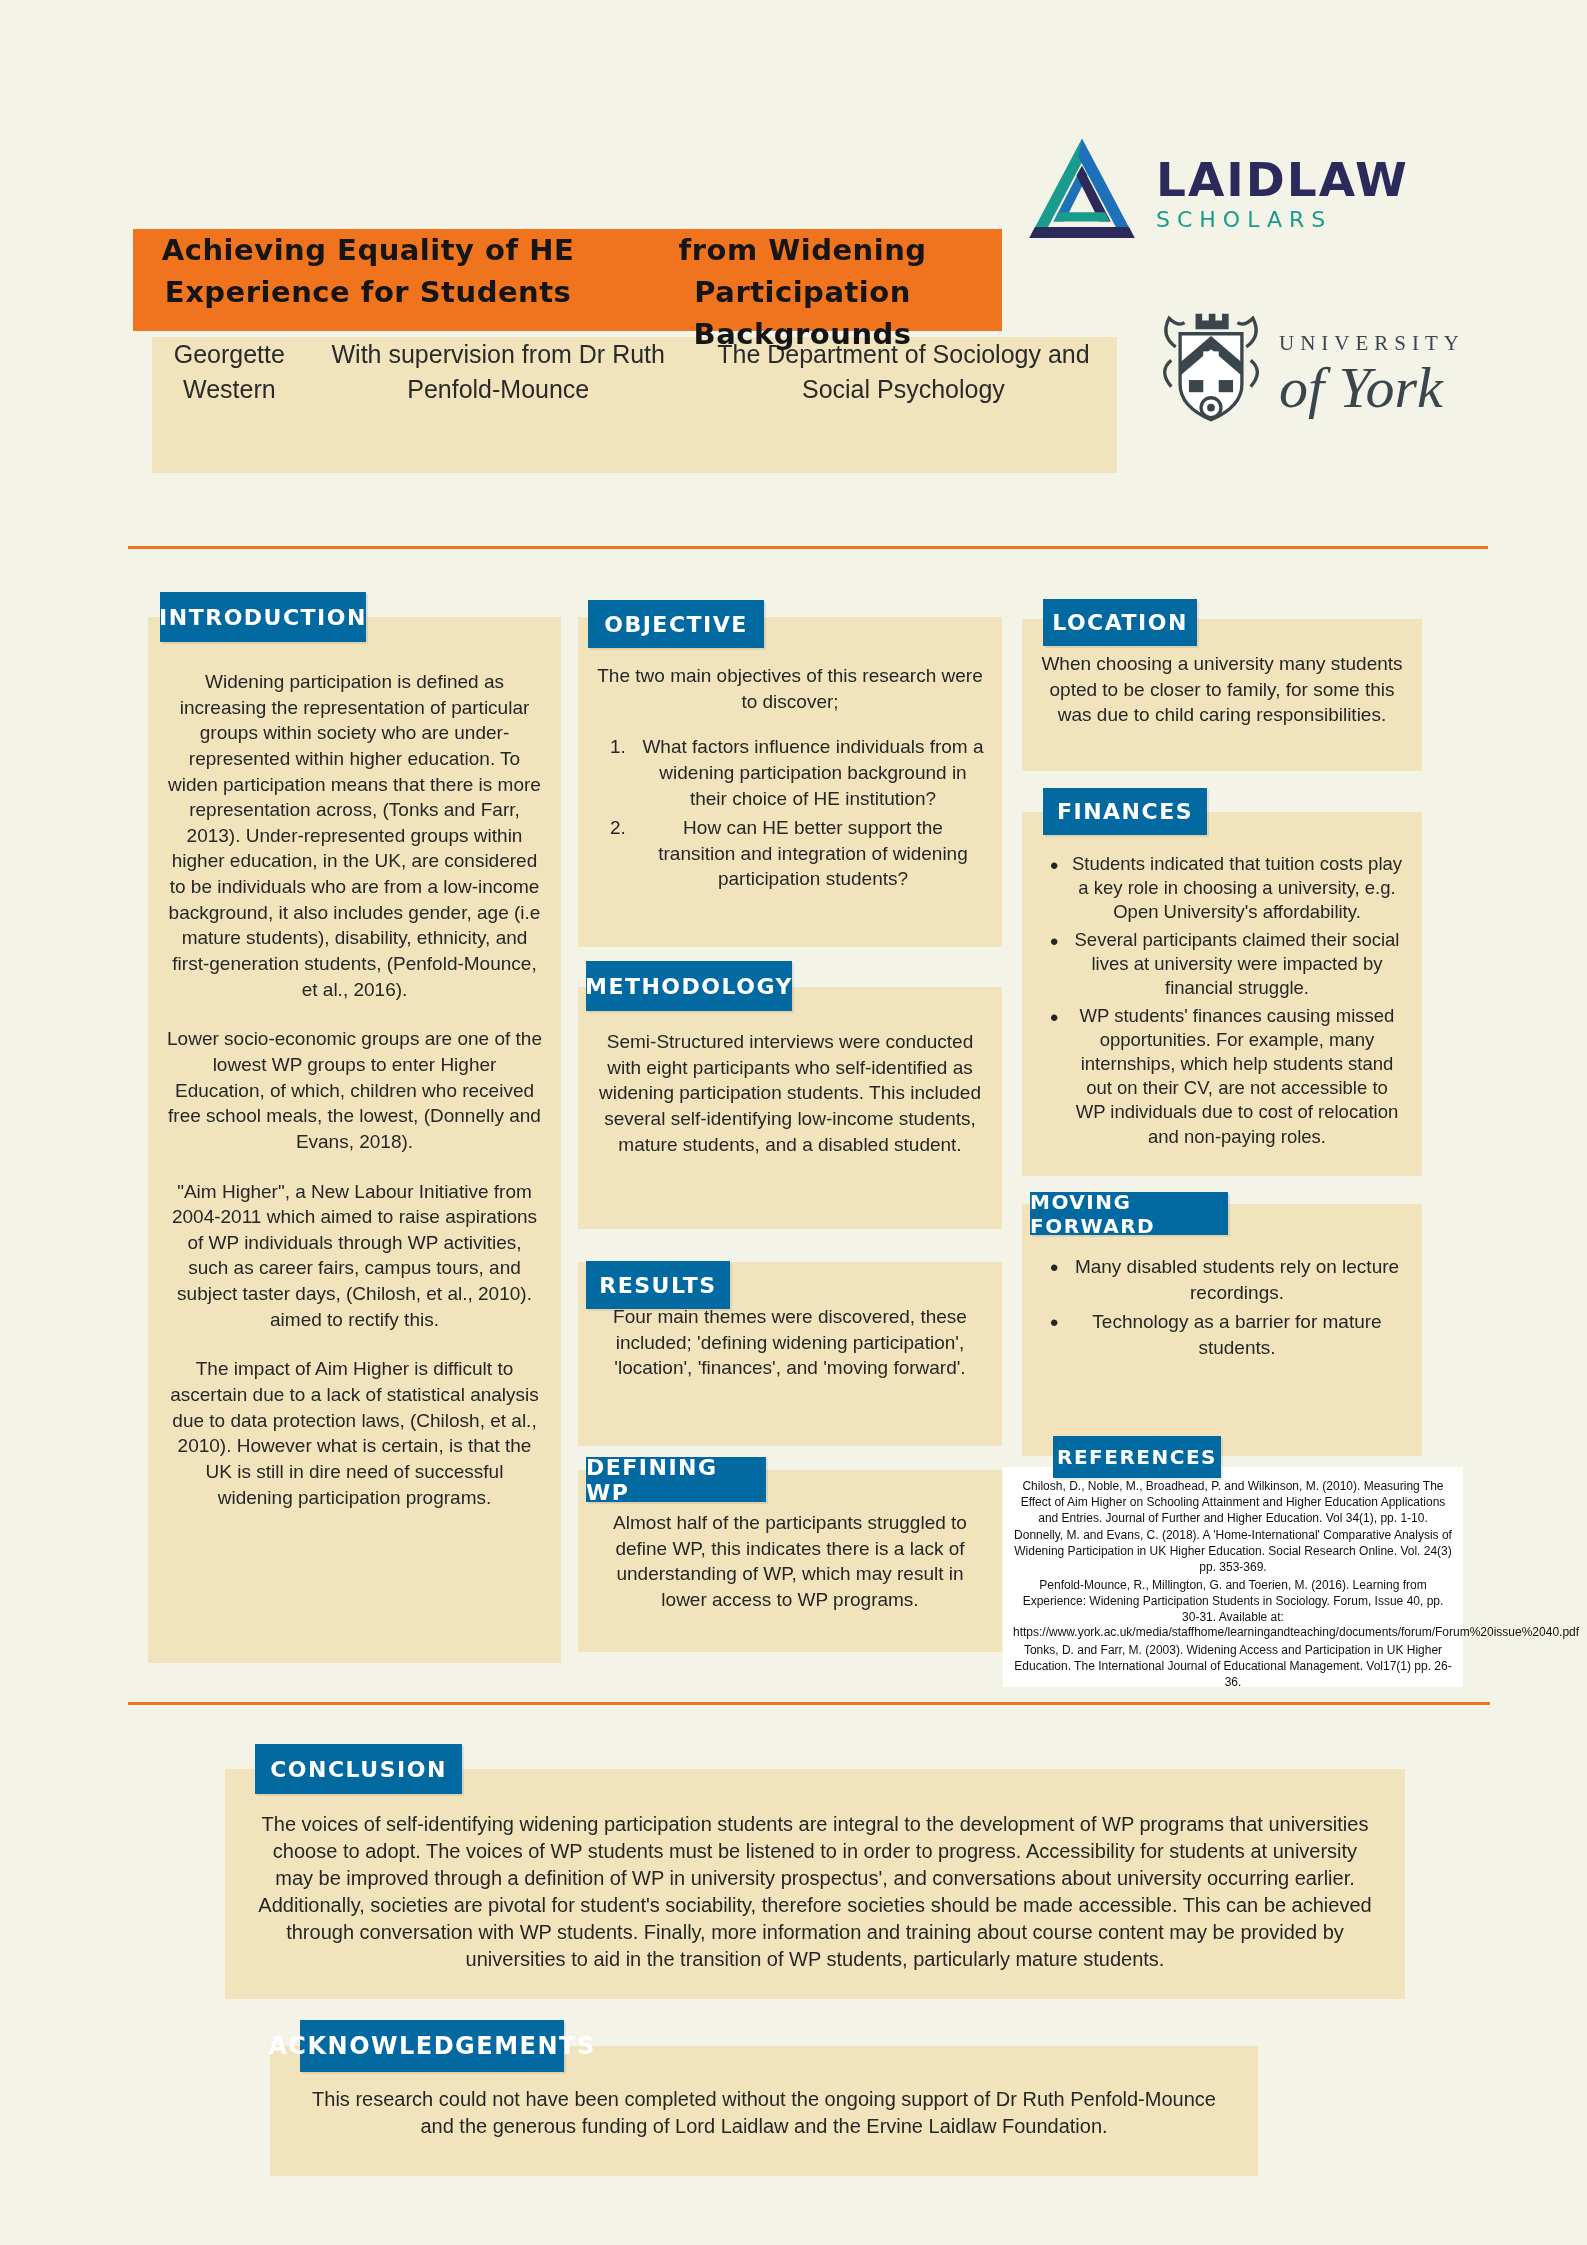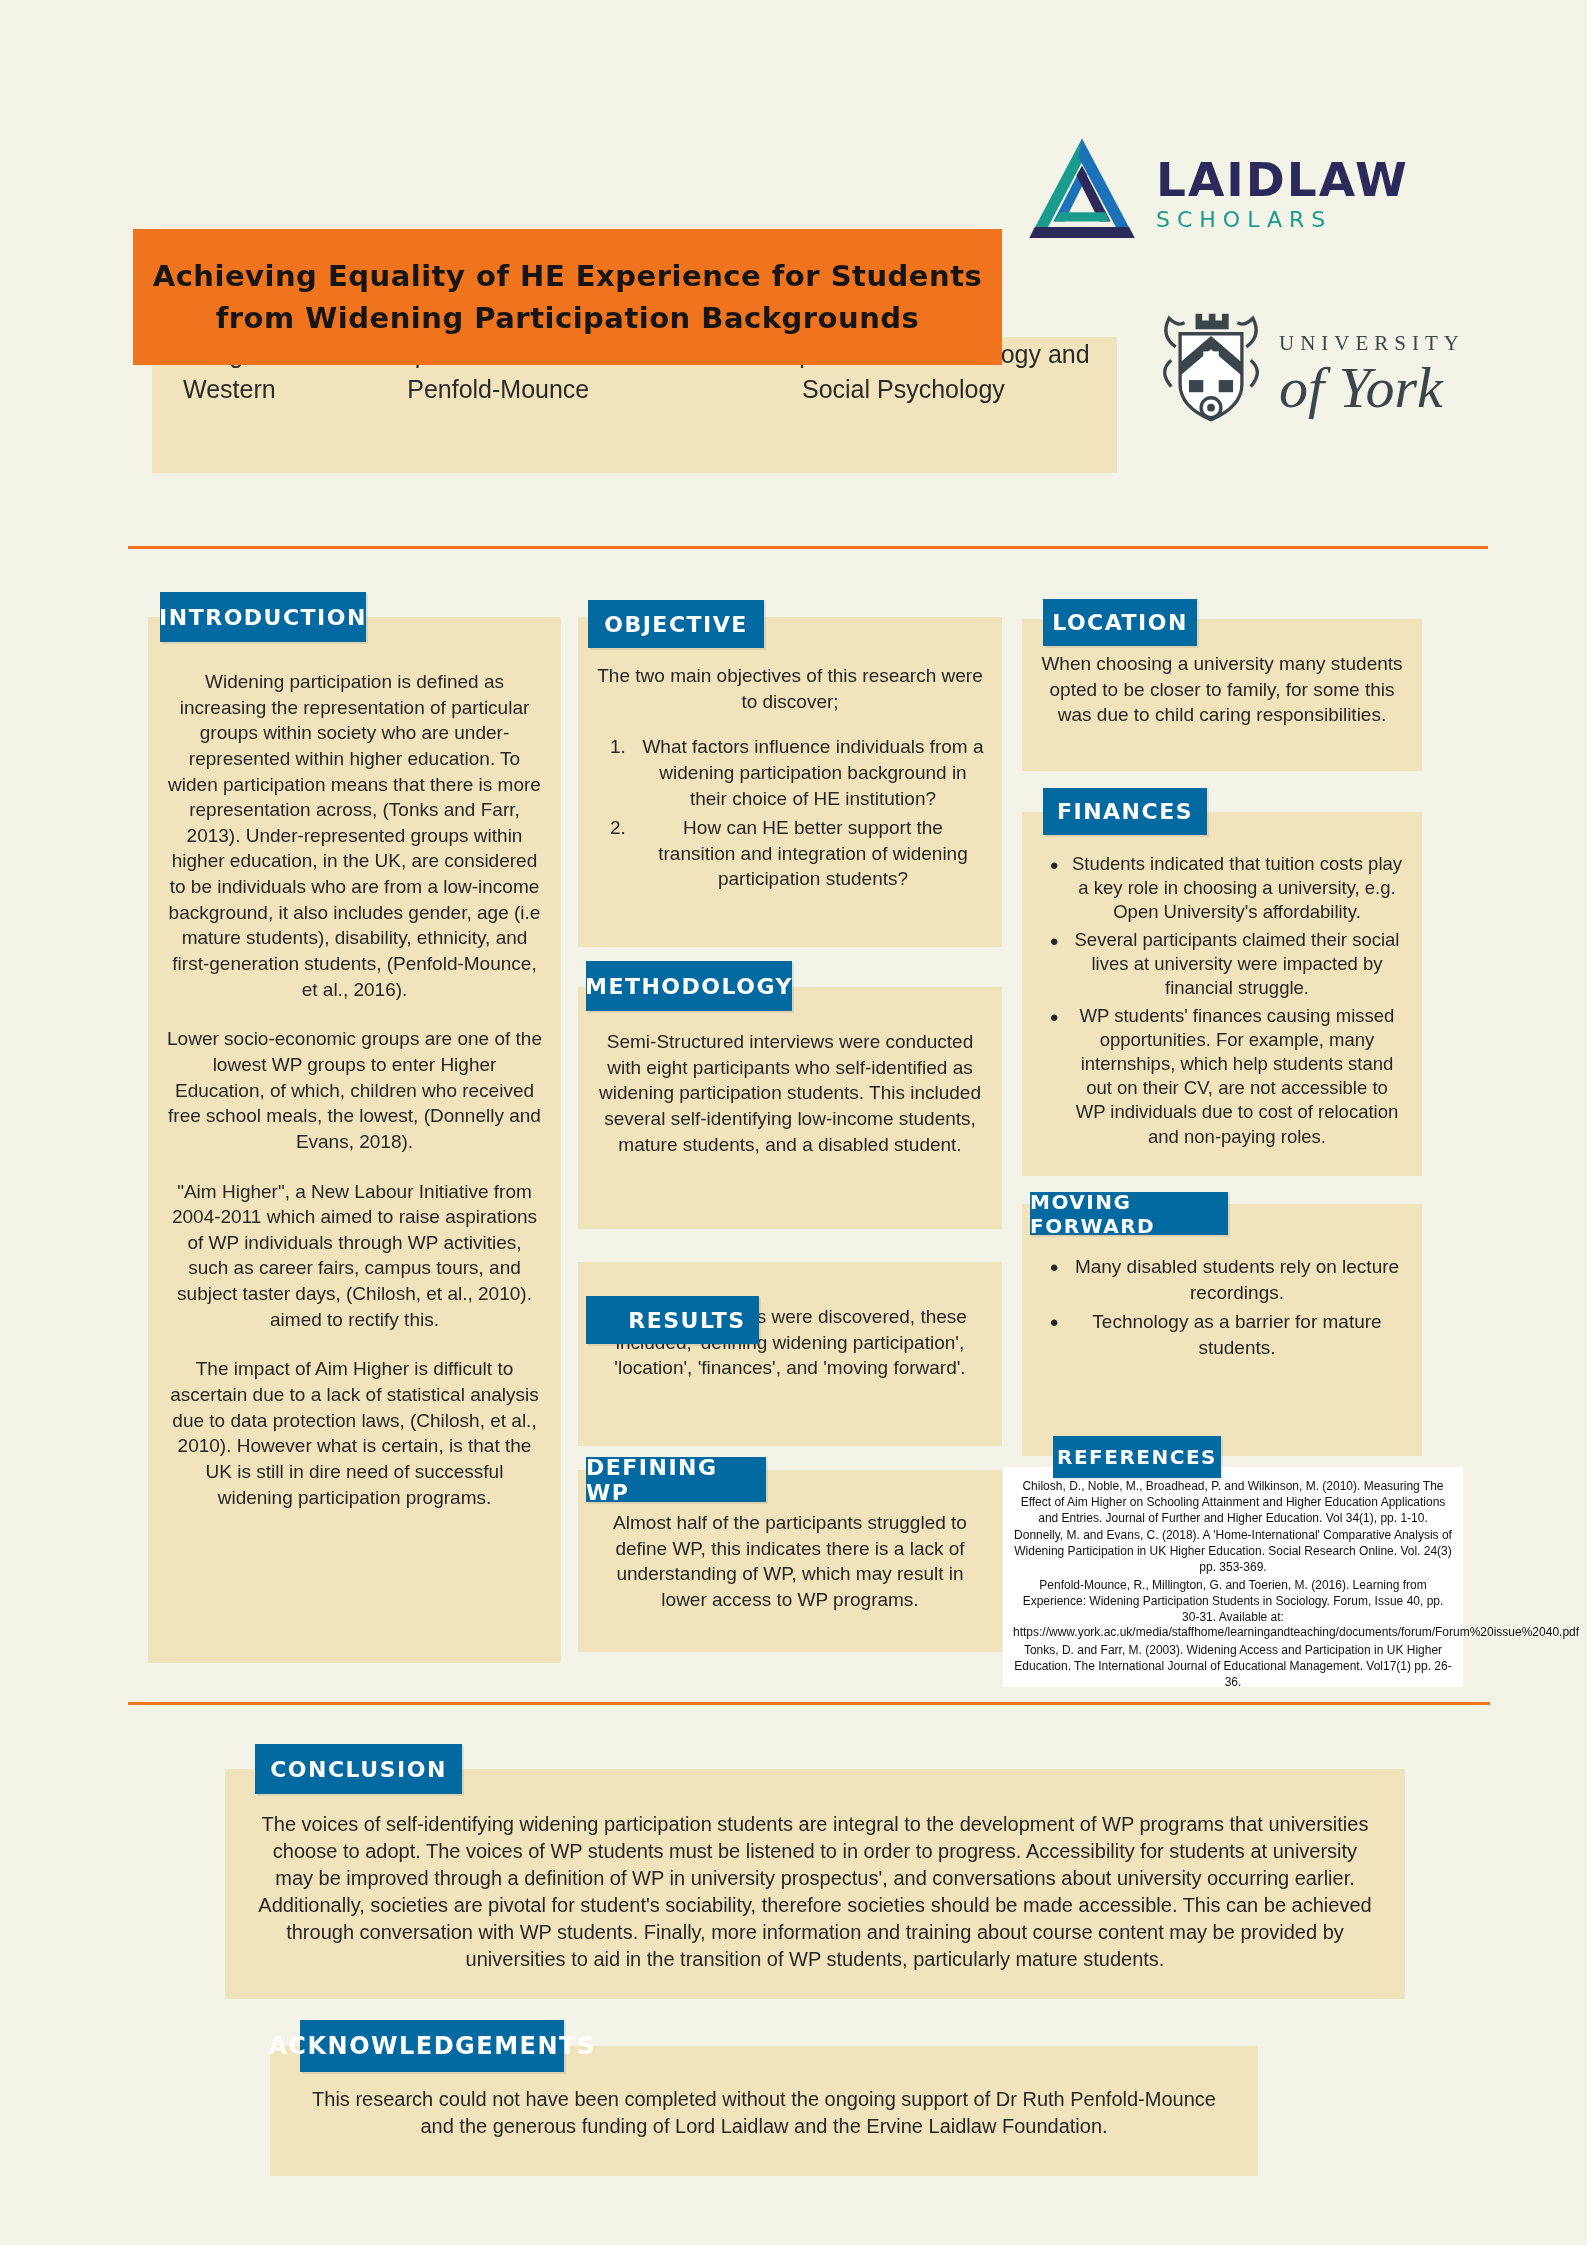--- a/index.html
+++ b/index.html
@@ -13,22 +13,22 @@
   .whitebox{position:absolute; background:#FFFFFF;}
   .head{
     position:absolute; background:#0369a1; color:#FFFFFF; z-index:3;
     display:flex; align-items:center; justify-content:center;
     font-family:"DejaVu Sans", sans-serif; font-weight:bold;
     font-size:22px; letter-spacing:1.5px; text-transform:uppercase;
     box-shadow:2px 2px 0 rgba(0,0,0,0.08);
   }
   .rule{position:absolute; height:3px; background:#F0731D;}
   .titlebanner{
-    position:absolute; left:133px; top:229px; width:869px; height:136px;
-    background:#F0731D; display:flex; flex-direction:column; justify-content:center;
+    position:absolute; left:133px; top:229px; width:869px; height:102px;
+    background:#F0731D; display:flex; flex-direction:row; justify-content:center;
     text-align:center; z-index:2;
   }
   .titlebanner .tl{
     font-family:"DejaVu Sans", sans-serif; font-weight:bold; color:#151515;
     font-size:29px; line-height:1.45; letter-spacing:0.5px;
   }
   .authorbox{
     position:absolute; left:152px; top:337px; width:965px; height:136px;
     background:#F1E4BD; display:flex; flex-direction:row; justify-content:center;
     text-align:center; z-index:1;
@@ -145,21 +145,21 @@
       <li>What factors influence individuals from a widening participation background in their choice of HE institution?</li>
       <li>How can HE better support the transition and integration of widening participation students?</li>
     </ol>
   </div>
 
   <div class="head" style="left:586px; top:961px; width:206px; height:50px;">METHODOLOGY</div>
   <div class="tanbox body pad" style="left:578px; top:987px; width:424px; height:242px; padding-top:42px;">
     <div>Semi-Structured interviews were conducted with eight participants who self-identified as widening participation students. This included several self-identifying low-income students, mature students, and a disabled student.</div>
   </div>
 
-  <div class="head" style="left:586px; top:1296px; width:144px; height:48px;padding-left:29px;">RESULTS</div>
+  <div class="head" style="left:586px; top:1261px; width:144px; height:48px;">RESULTS</div>
   <div class="tanbox body pad" style="left:578px; top:1262px; width:424px; height:184px; padding-top:42px;">
     <div>Four main themes were discovered, these included; 'defining widening participation', 'location', 'finances', and 'moving forward'.</div>
   </div>
 
   <div class="head" style="left:586px; top:1457px; width:180px; height:45px;">DEFINING WP</div>
   <div class="tanbox body pad" style="left:578px; top:1470px; width:424px; height:182px; padding-top:40px;">
     <div>Almost half of the participants struggled to define WP, this indicates there is a lack of understanding of WP, which may result in lower access to WP programs.</div>
   </div>
 
   <div class="head" style="left:1043px; top:599px; width:154px; height:47px;">LOCATION</div>

